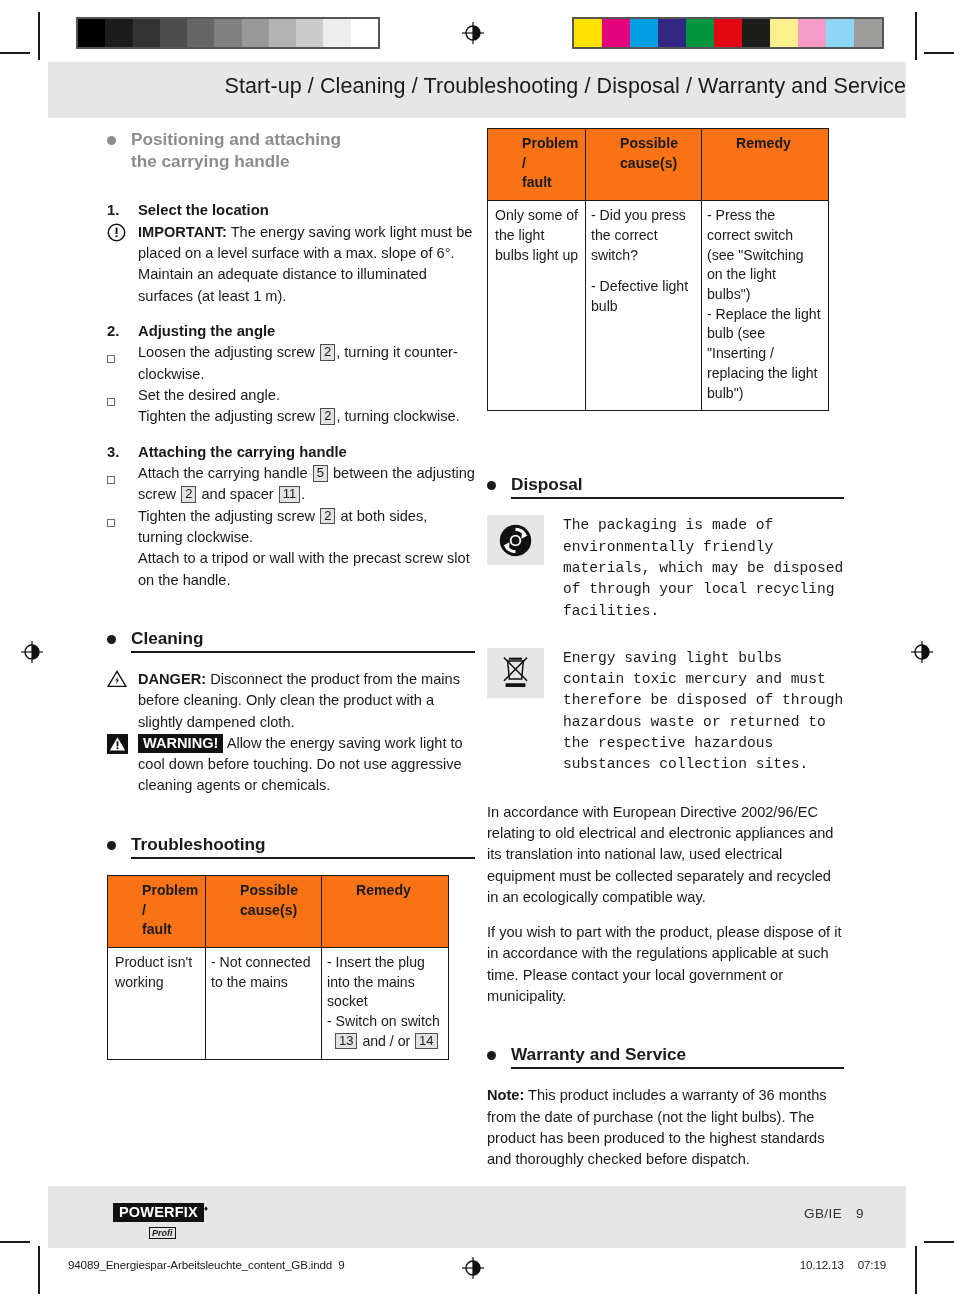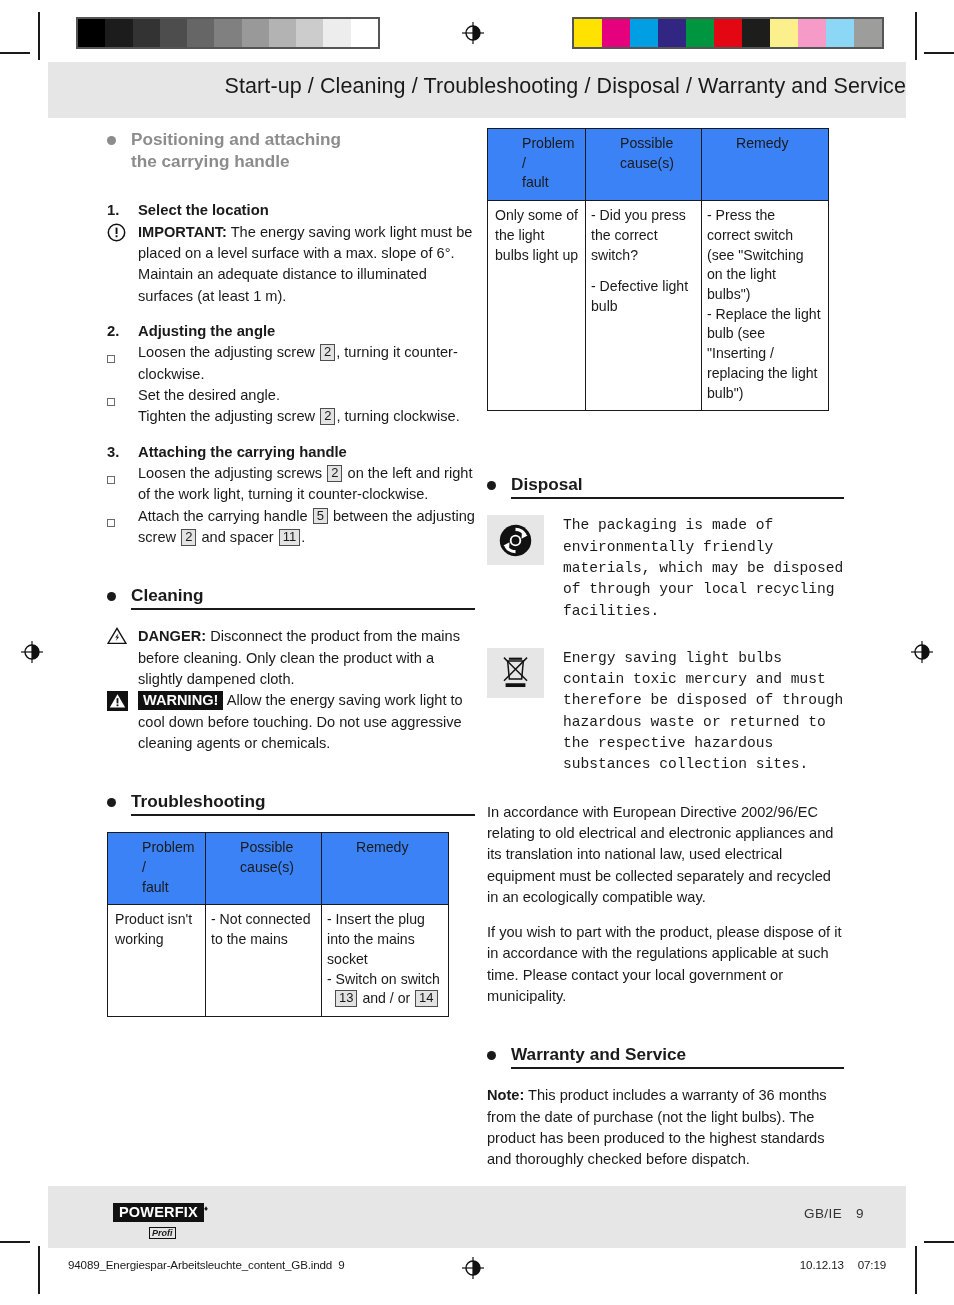--- a/index.html
+++ b/index.html
@@ -166,22 +166,22 @@
     font-size: 14.1px;
     line-height: 1.4;
   }
   table.tbl th, table.tbl td {
     border: 1px solid #1a1a1a;
     vertical-align: top;
     padding: 5px 6px 7px 7px;
     text-align: left;
   }
   table.tbl th {
-    background: #3b82f6;
-    font-weight: normal;
+    background: #f97316;
+    font-weight: bold;
     padding-left: 34px;
   }
   .cell-line { display: block; }
   .cell-gap { display: block; height: 12px; }
 
   
   .disp-row { display: flex; align-items: flex-start; font-family: Liberation Mono, monospace; }
   .disp-badge {
     width: 57px; height: 50px;
     background: #e6e6e6;
@@ -387,41 +387,42 @@
     </span>
   </div>
 
   <div class="sp"></div>
 
   <div class="step-head">
     <span class="num">3.</span>
     <span>Attaching the carrying handle</span>
   </div>
 
-  <div class="hang">
-    <span class="marker"><span class="sq"></span></span>
-    <span class="body">
-      <span>Loosen the adjusting screws</span>
-      <span class="ref">2</span>
-      <span>on the left and right of the work light, turning it counter-clockwise.</span>
-    </span>
-  </div>
 
   <div class="hang">
     <span class="marker"><span class="sq"></span></span>
     <span class="body">
       <span>Attach the carrying handle</span>
       <span class="ref">5</span>
       <span>between the adjusting screw</span>
       <span class="ref">2</span>
       <span>and spacer</span>
       <span class="ref">11</span><span>.</span>
     </span>
   </div>
 
+  <div class="hang">
+    <span class="marker"><span class="sq"></span></span>
+    <span class="body">
+      <span>Tighten the adjusting screw</span>
+      <span class="ref">2</span>
+      <span>at both sides, turning clockwise.</span><br>
+      <span>Attach to a tripod or wall with the precast screw slot on the handle.</span>
+    </span>
+  </div>
 
   <div class="sp-xl"></div>
 
   <div class="h-sec ul">
     <span class="dot"></span>
     <span class="h-text">Cleaning</span>
   </div>
 
   <div class="sp"></div>
 

